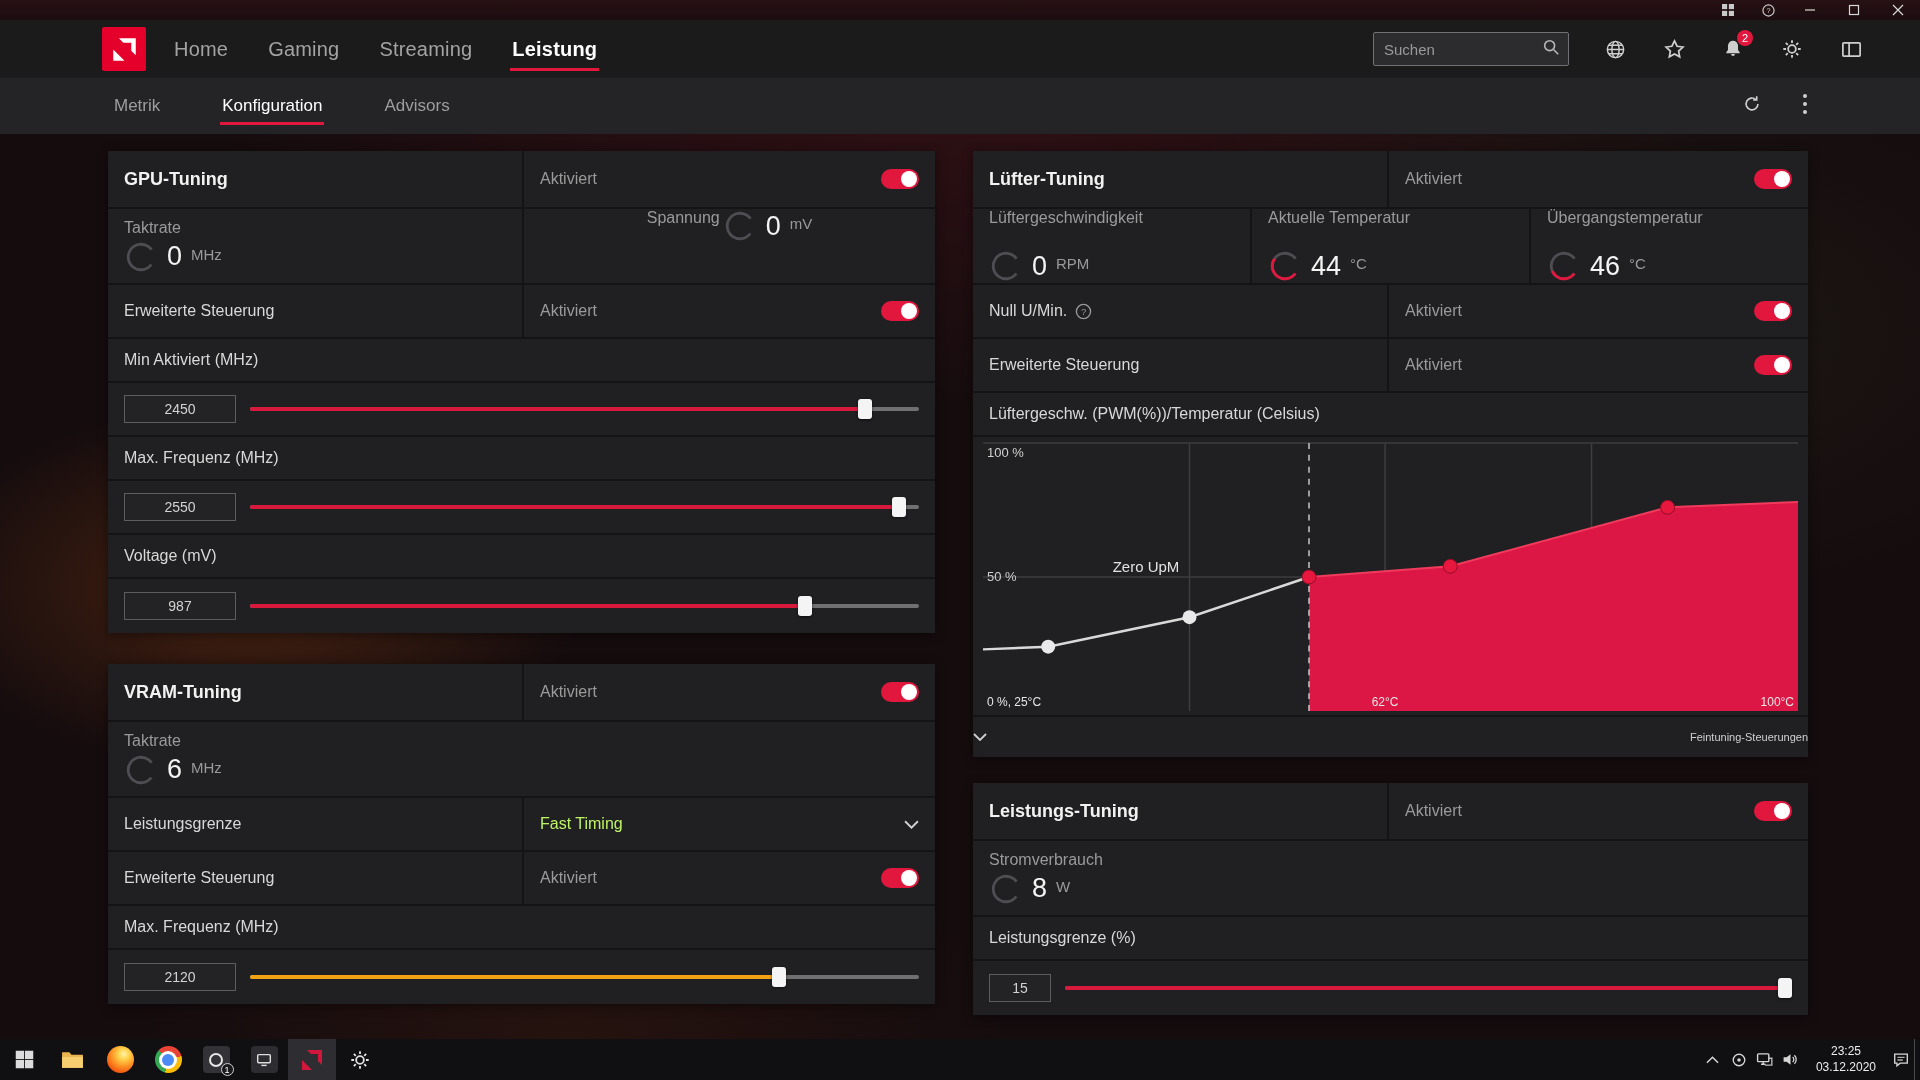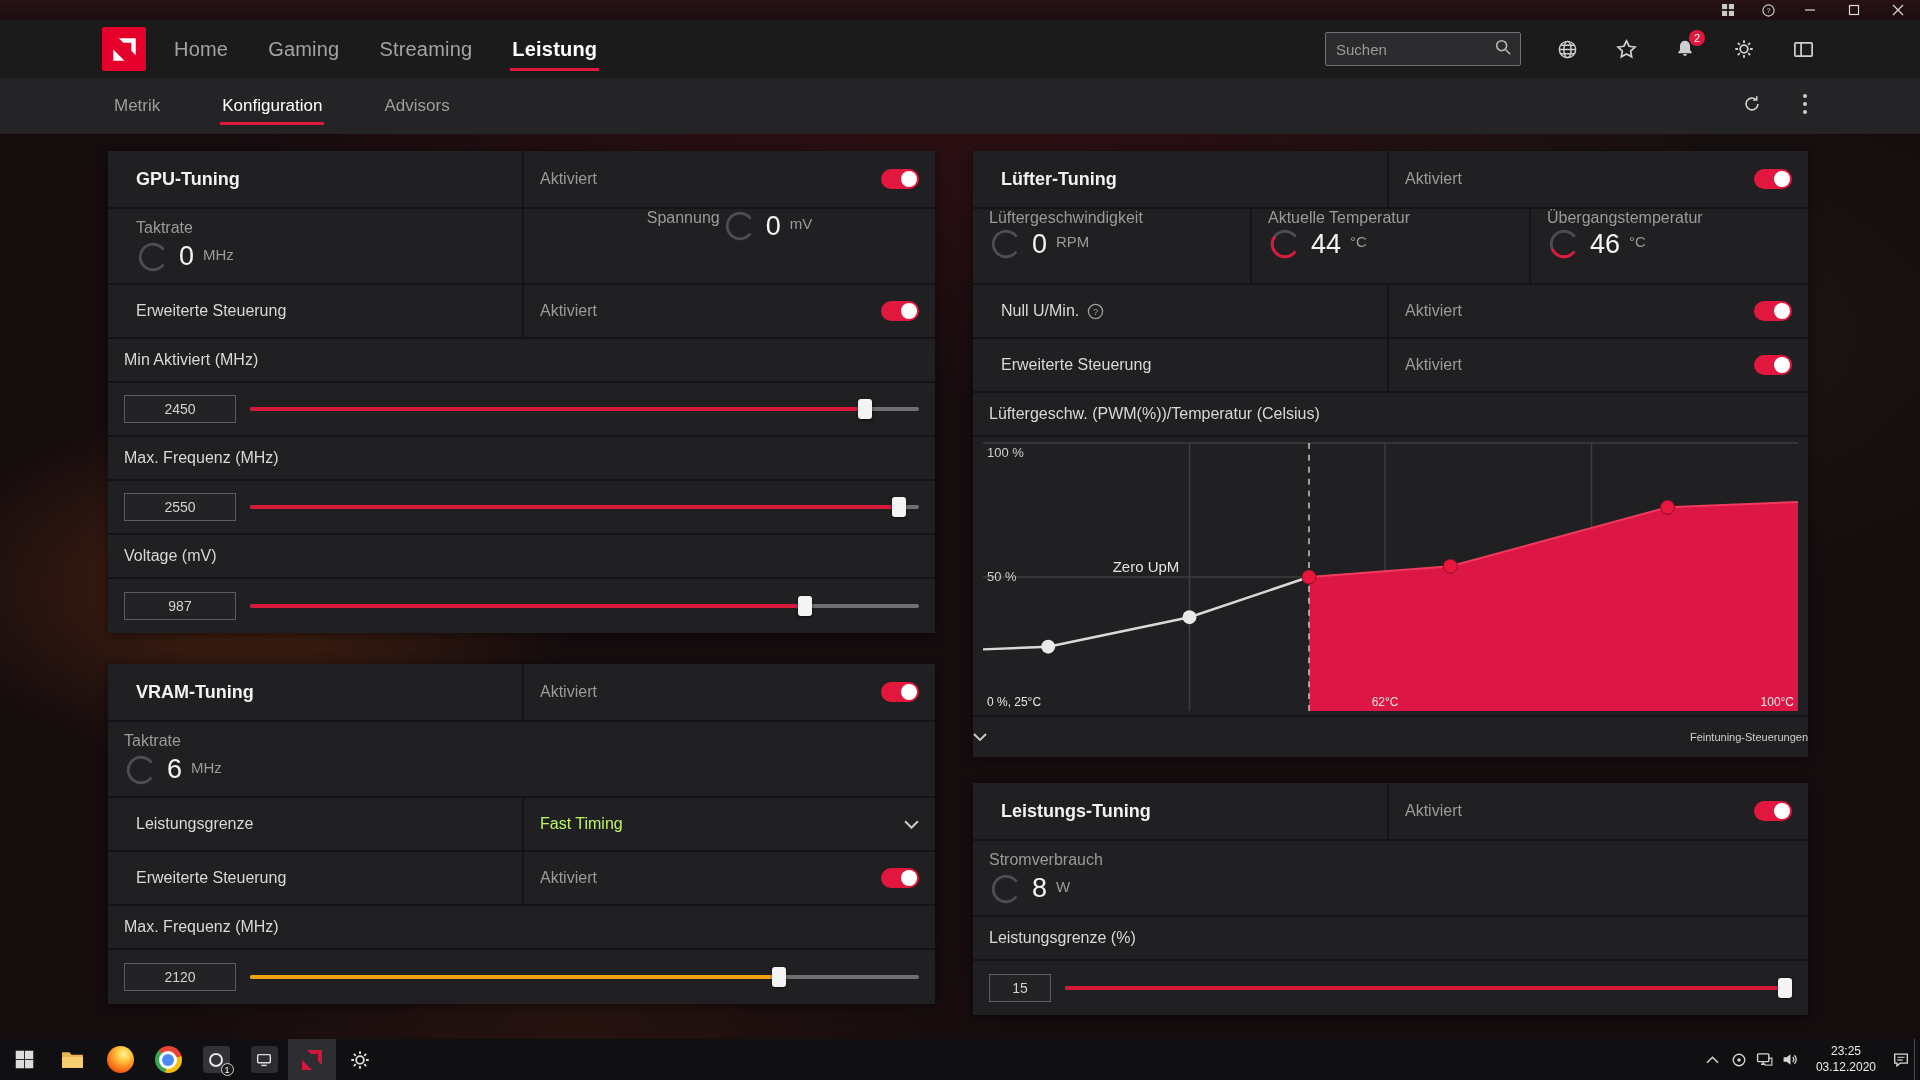--- a/index.html
+++ b/index.html
@@ -18,21 +18,21 @@
   .tb-ic{width:40px;height:100%;display:flex;align-items:center;justify-content:center}
 
   
   .navbar{position:absolute;top:20px;left:0;right:0;height:58px;background:#1b1b1c;display:flex;align-items:center;z-index:20}
   .amd-logo{width:44px;height:44px;margin-left:102px;background:#e4002b;border-radius:2px;
     display:flex;align-items:center;justify-content:center;flex:0 0 44px}
   .nav-items{display:flex;align-items:center;gap:40px;margin-left:28px}
   .nav-item{position:relative;font-size:20px;color:#a3a3a4;cursor:pointer;letter-spacing:.2px}
   .nav-item.active{color:#fff;font-weight:700}
   .nav-item.active::after{content:"";position:absolute;left:-2px;right:-2px;bottom:-10px;height:3px;background:var(--accent)}
-  .nav-right{margin-left:auto;display:flex;align-items:center;gap:33px;padding-right:104px}
+  .nav-right{margin-left:auto;display:flex;align-items:center;gap:33px;padding-right:56px}
   .searchbox{width:196px;height:34px;background:#2c2c2f;border:1px solid #707174;border-radius:2px;
     display:flex;align-items:center;padding:0 8px 0 10px}
   .searchbox input{flex:1;background:transparent;border:none;outline:none;color:#ddd;font-size:15px;
     font-family:"Liberation Sans",sans-serif;min-width:0}
   .searchbox input::placeholder{color:#9a9a9b}
   .nav-ic{position:relative;display:flex;align-items:center;justify-content:center;width:26px;height:26px}
   .bell-badge{position:absolute;top:-6px;right:-7px;min-width:16px;height:16px;border-radius:8px;background:var(--accent);
     color:#fff;font-size:11px;display:flex;align-items:center;justify-content:center;padding:0 4px}
 
   
@@ -61,24 +61,24 @@
   .panel .prow:last-child{border-bottom:none}
   .h-header{height:58px}
   .h-stats{height:76px}
   .h-toggle{height:54px}
   .h-label{height:44px}
   .h-slider{height:54px}
   .h-fine{height:40px}
   .pad{padding:0 16px}
 
   .cell{height:100%;display:flex;align-items:center}
-  .cell.left{flex:0 0 416px;padding-left:28px;border-right:2px solid var(--sep)}
+  .cell.left{flex:0 0 416px;padding-left:16px;border-right:2px solid var(--sep)}
   .cell.right{flex:1;padding:0 16px}
   .third{flex:1 1 0;height:100%;border-right:2px solid var(--sep);display:flex;flex-direction:column;
-    justify-content:flex-start;padding-left:16px}
+    justify-content:space-between;padding-left:16px}
   .third:last-child{border-right:none}
 
   .panel-title{font-size:18px;font-weight:700;color:#f2f2f2}
   .muted{font-size:16px;color:var(--muted)}
   .row-label{font-size:16px;color:#d8d8d8}
   .help{margin-left:8px;display:flex;align-items:center}
 
   .toggle{margin-left:auto;width:38px;height:20px;border-radius:10px;background:var(--accent);position:relative;cursor:pointer;flex:0 0 38px}
   .toggle .knob{position:absolute;top:2px;right:2px;width:16px;height:16px;border-radius:50%;background:#fff}
 

